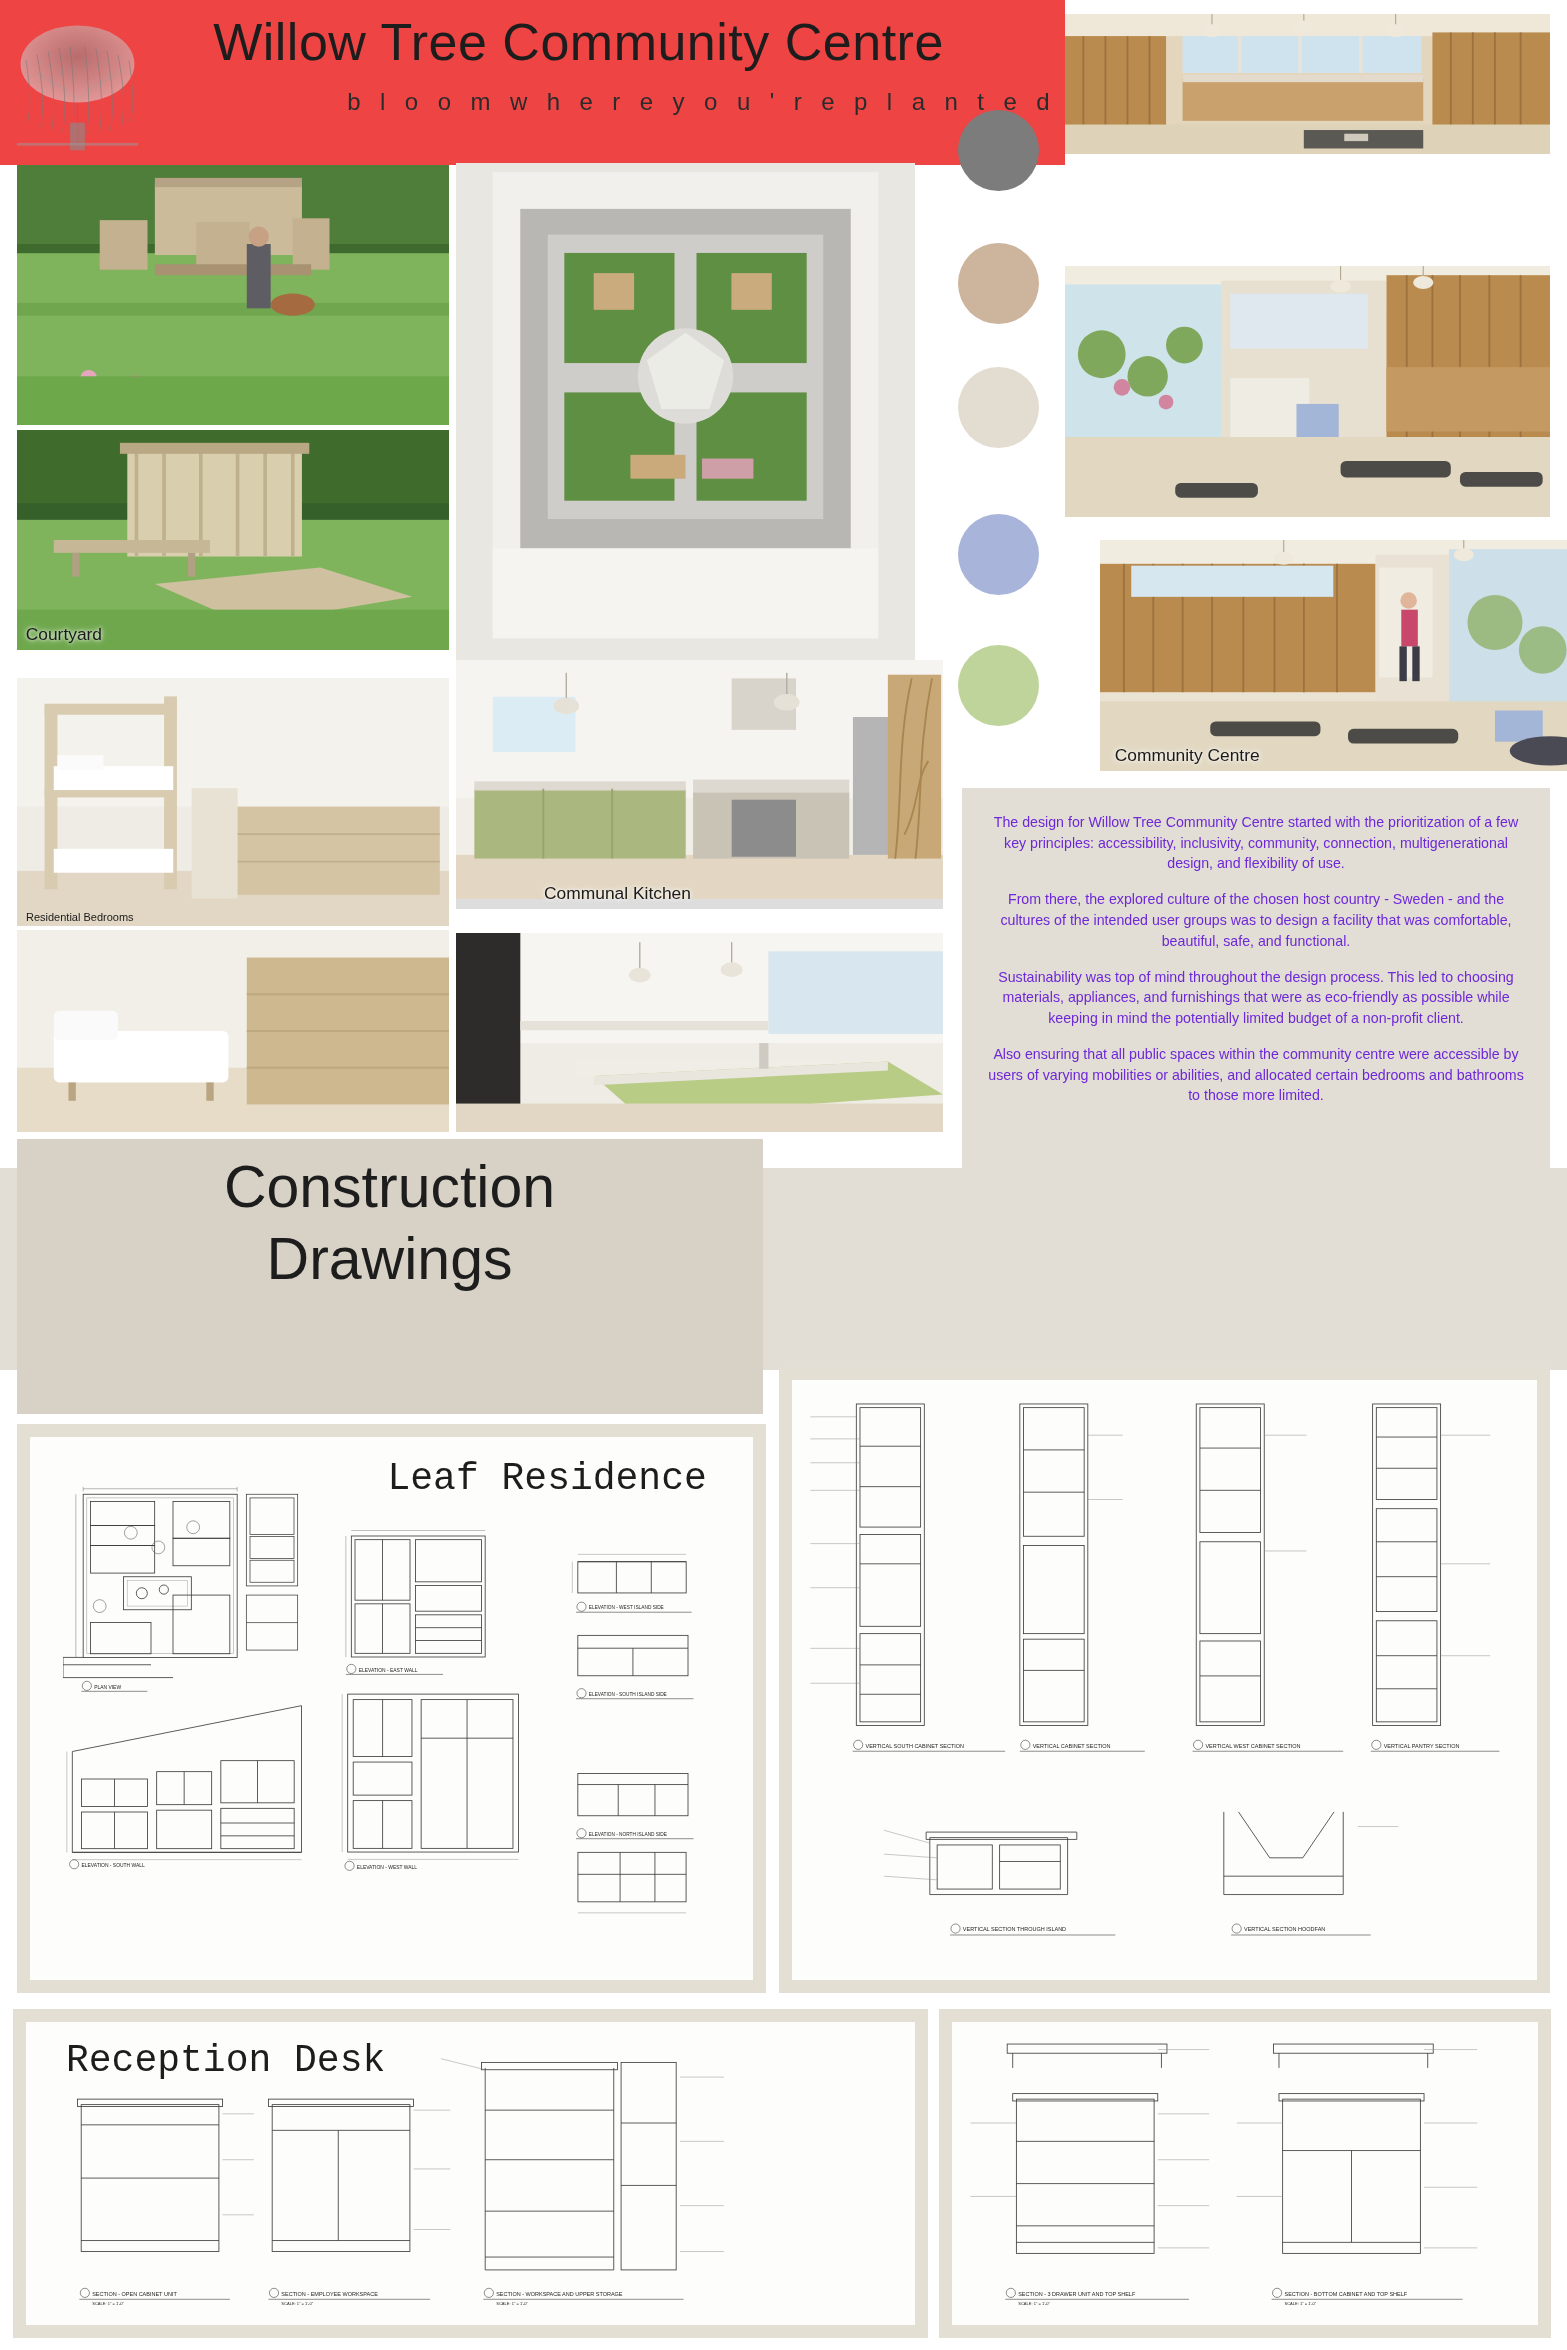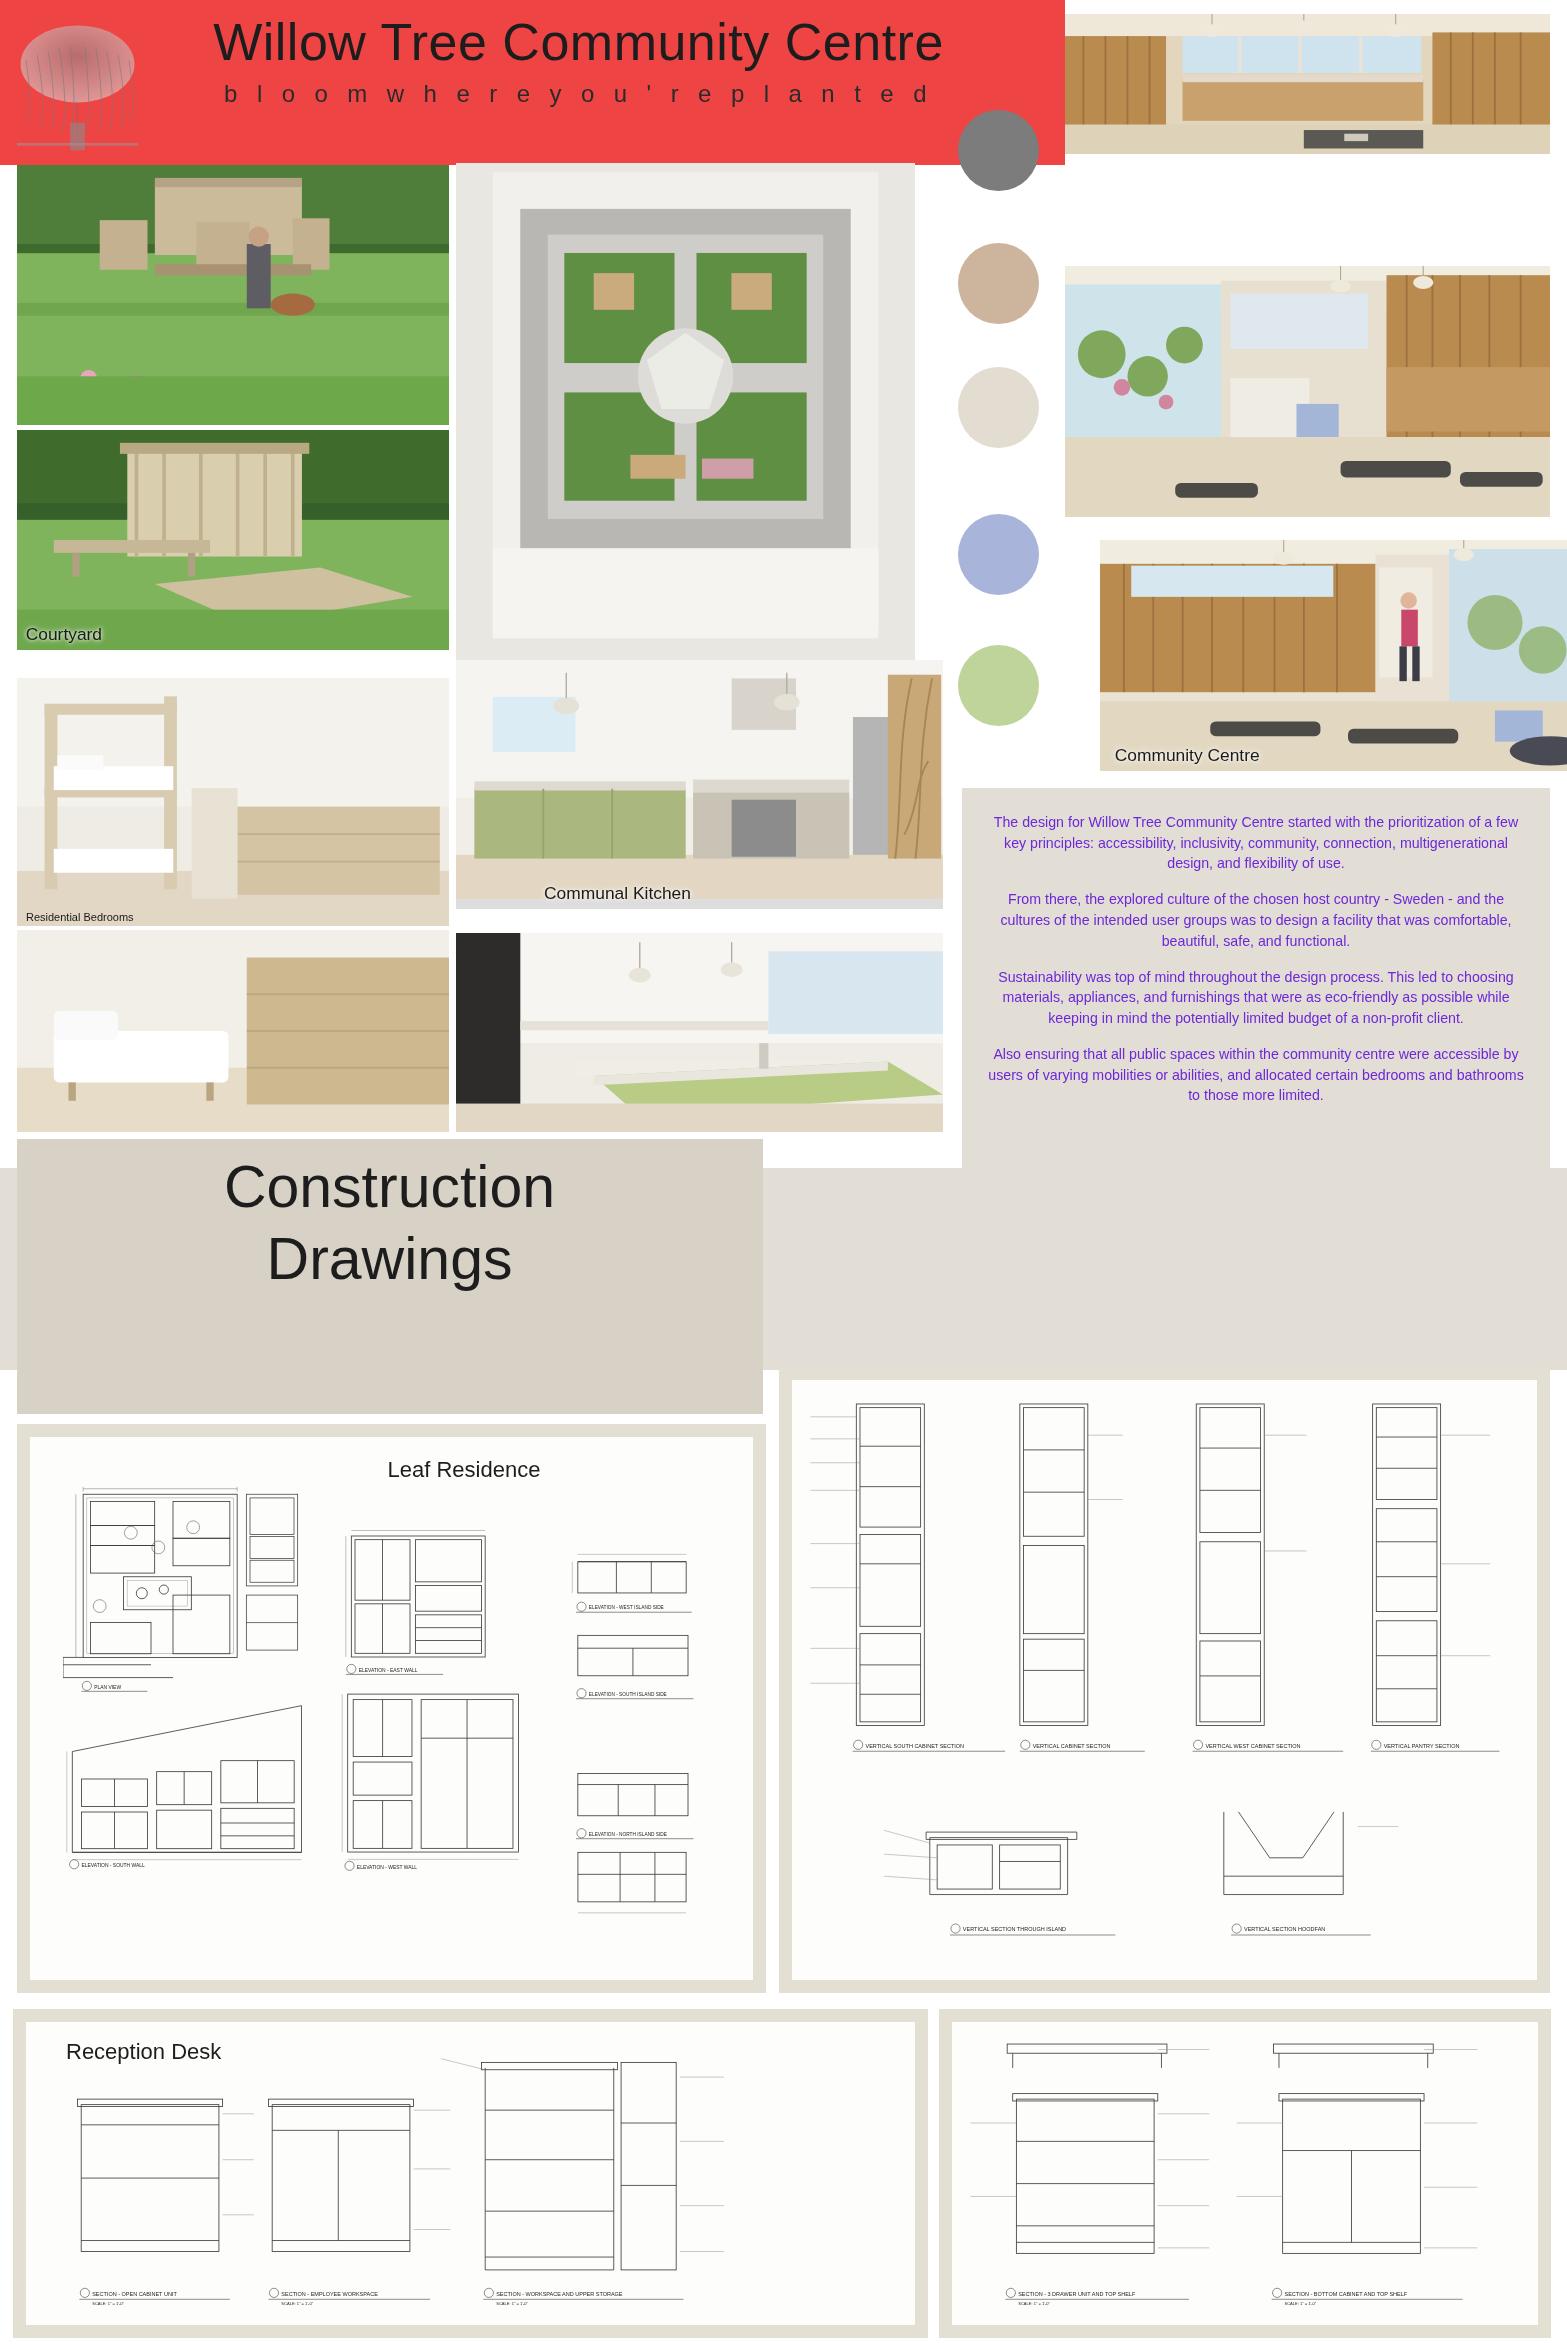--- a/index.html
+++ b/index.html
@@ -22,21 +22,21 @@
     position:absolute; left:13px; top:7.3px; width:129px; height:147px;
   }
   .title-block {
     position:absolute; left:101px; top:14.7px; width:955px; text-align:center;
   }
   .main-title {
     font-size:52px; color:#1d1d1d; font-weight:400; letter-spacing:0.5px;
     font-family:"Liberation Sans", sans-serif; line-height:1.05;
   }
   .sub-title {
-    font-size:24px; color:#2b2b2b; letter-spacing:6.4px; margin-top:11px;
+    font-size:24px; color:#2b2b2b; letter-spacing:6.4px; margin-top:19px;text-align:right;
   }
 
   
   .img {
     position:absolute; overflow:hidden; background:#ddd;
   }
   .img .caption {
     position:absolute; left:9.2px; bottom:5.5px; font-size:17.4px; color:#1a1a1a;
     text-shadow: 0 0 3.7px rgba(255,255,255,.9), 0 0 7.3px rgba(255,255,255,.8);
   }
@@ -91,21 +91,21 @@
   }
 
   
   .sheet {
     position:absolute; background:#e3dfd2; padding:13px;
   }
   .sheet-inner {
     width:100%; height:100%; background:#fdfdfb; position:relative; overflow:hidden;
   }
   .sheet-label {
-    position:absolute; font-size:22px; color:#1d1d1d;
+    position:absolute; font-size:38px; color:#1d1d1d;font-family:Liberation Mono, monospace;
   }
   #sheet-leaf { left:16.5px; top:1424px; width:749px; height:569px; }
   #sheet-cabinet { left:779px; top:1367px; width:771px; height:626px; }
   #sheet-reception { left:13px; top:2009px; width:915px; height:329px; }
   #sheet-drawer { left:939px; top:2009px; width:612px; height:329px; }
 
   #label-leaf { left:358px; top:20px; }
   #label-reception { left:40px; top:16.5px; }
   .dim-txt {
     position:absolute; font-size:4.2px; color:#333; font-family:"Liberation Sans", sans-serif;

